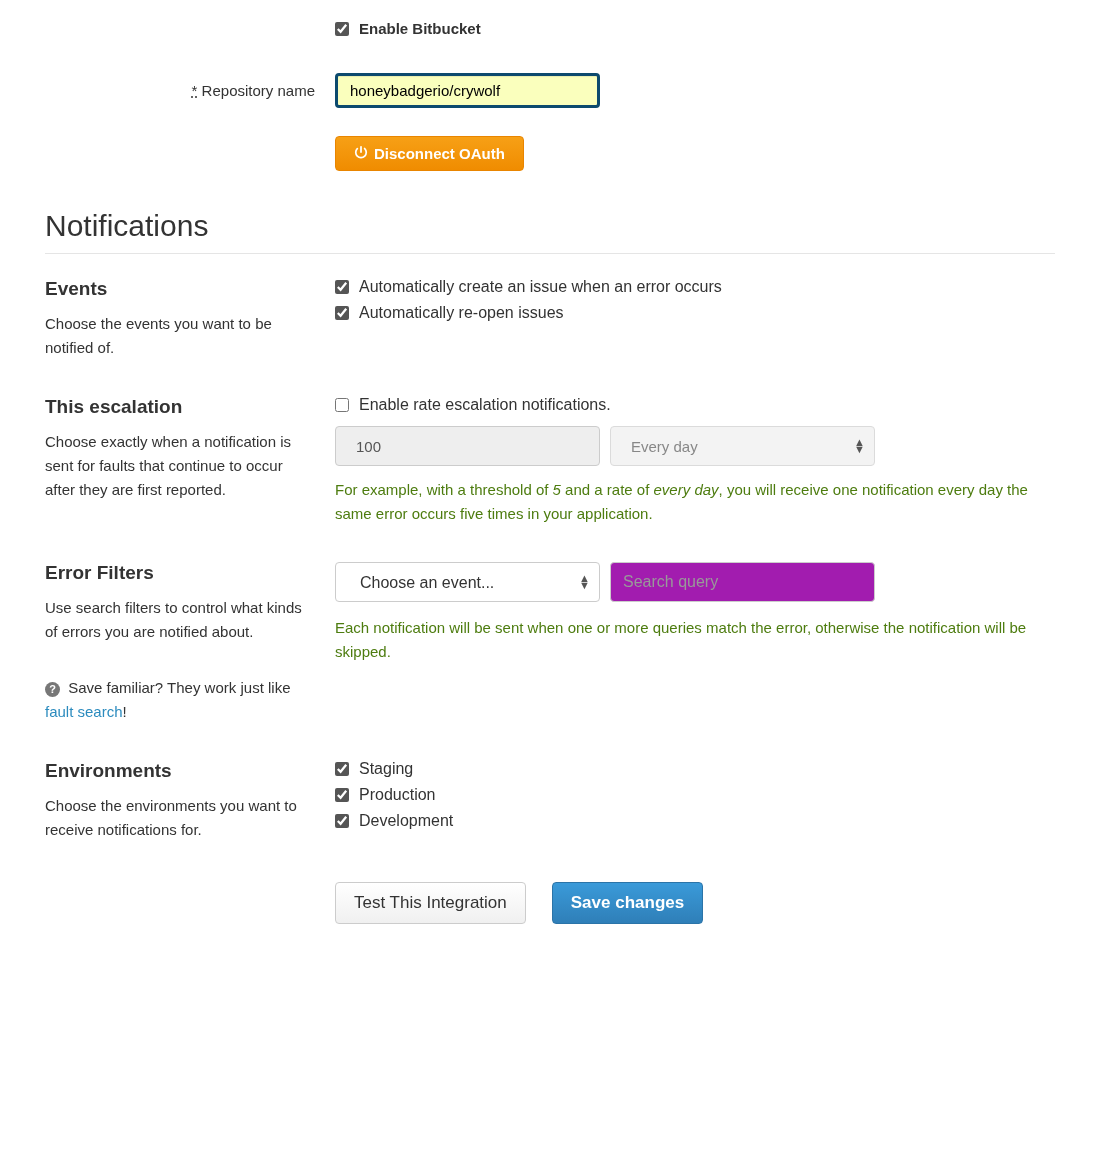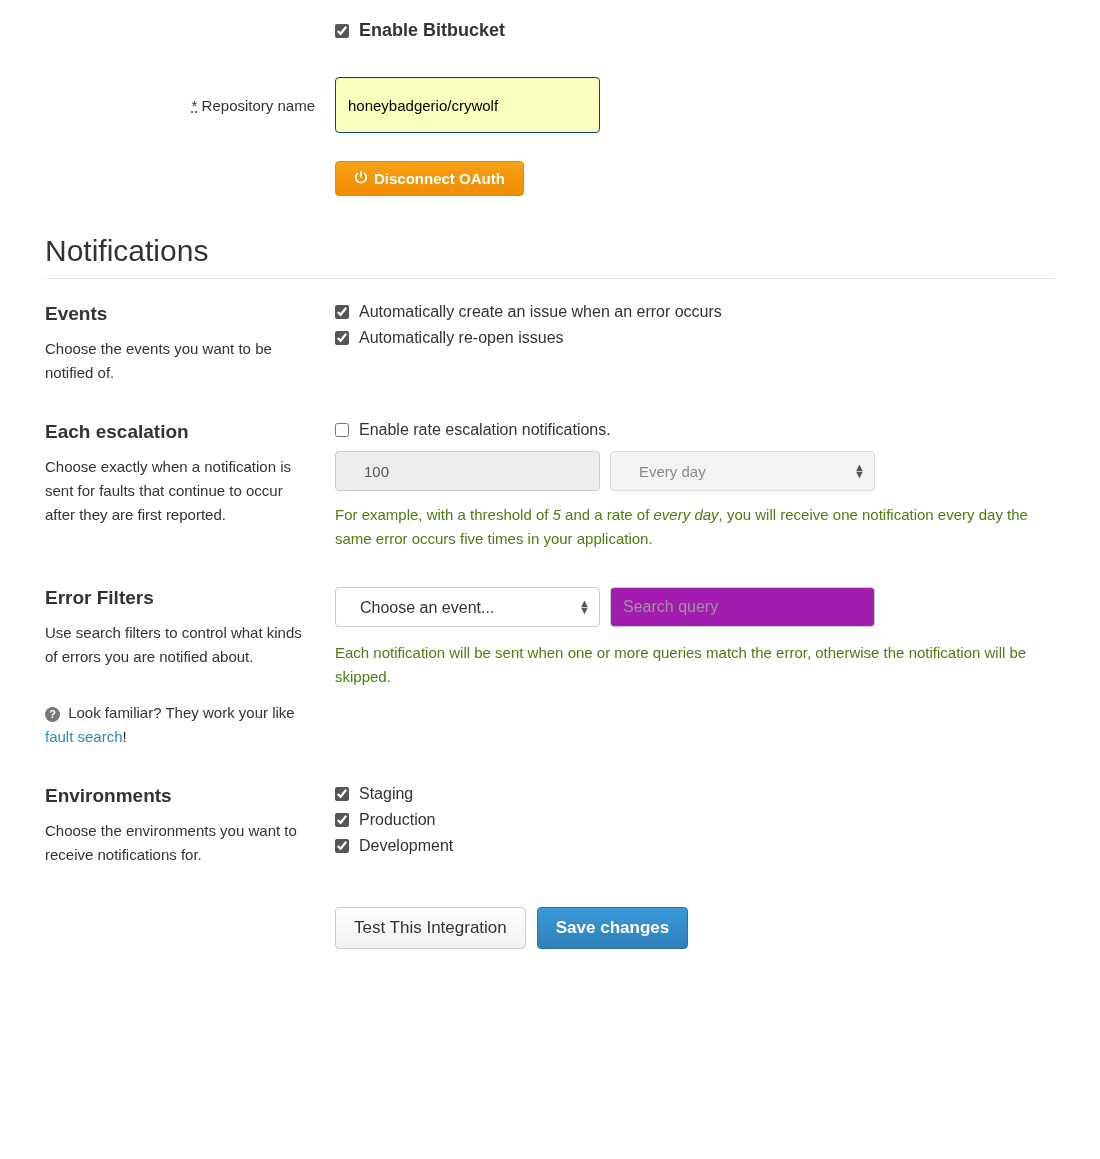--- a/index.html
+++ b/index.html
@@ -32,29 +32,29 @@
     .checkbox-row {
       display: flex;
       align-items: center;
       margin-bottom: 8px;
     }
     .checkbox-row input[type="checkbox"] {
       margin-right: 10px;
     }
     .checkbox-row label {
       font-weight: 700;
-      font-size: 18px;
+      font-size: 15px;
       color: #333;
     }
     .text-input {
       width: 265px;
-      height: 56px;
+      height: 35px;
       padding: 6px 12px;
       font-size: 15px;
-      border: 1px solid #0c4a6e;
+      border: 3px solid #0c4a6e;
       border-radius: 4px;
       background: #faffbd;
       box-shadow: inset 0 1px 1px rgba(0,0,0,.075);
     }
     .btn {
       display: inline-flex;
       align-items: center;
       justify-content: center;
       padding: 8px 18px;
       font-size: 15px;
@@ -122,21 +122,21 @@
       font-weight: 400;
       font-size: 16px;
     }
     .rate-inputs {
       display: flex;
       gap: 10px;
       margin: 12px 0;
     }
     .num-input, .select-input {
       height: 40px;
-      padding: 6px 28px;
+      padding: 6px 20px;
       font-size: 15px;
       border: 1px solid #ccc;
       border-radius: 4px;
       background: #eee;
       color: #555;
     }
     .num-input { width: 265px; }
     .select-input {
       width: 265px;
       appearance: none;
@@ -196,21 +196,21 @@
       align-items: center;
       justify-content: center;
       font-size: 11px;
       font-weight: 700;
       margin-right: 4px;
     }
     a.link { color: #2b8bbe; text-decoration: none; }
     .actions {
       margin-left: 290px;
       display: flex;
-      gap: 11px;
+      gap: 26px;
       margin-top: 40px;
     }
     input[type="checkbox"] {
       width:14px; height:14px;
       accent-color: #555;
     }
   </style>
 </head>
 <body>
 
@@ -263,21 +263,21 @@
       </div>
     <div class="checkbox-row">
         <input type="checkbox" checked="" style="">
         <label>Automatically re-open issues</label>
       </div>
   </div>
 </div>
 
 <div class="subsection">
   <div class="sub-left">
-    <h3>Each escalation</h3>
+    <h3>This escalation</h3>
     <p>Choose exactly when a notification is sent for faults that continue to occur after they are first reported.</p>
   </div>
   <div class="sub-right">
     <div class="checkbox-row">
         <input type="checkbox" style="">
         <label>Enable rate escalation notifications.</label>
       </div>
     <div class="rate-inputs">
       <input type="text" class="num-input" disabled="" value="100" style="">
       <div class="select-wrap">
@@ -292,21 +292,21 @@
     </p>
   </div>
 </div>
 
 <div class="subsection">
   <div class="sub-left">
     <h3>Error Filters</h3>
     <p>Use search filters to control what kinds of errors you are notified about.</p>
     <p style="margin-top:32px;">
       <span class="hint-icon">?</span>
-      <span>Look familiar? They work your like </span><a href="#" class="link">fault search</a><span>!</span>
+      <span>Save familiar? They work just like </span><a href="#" class="link">fault search</a><span>!</span>
     </p>
   </div>
   <div class="sub-right">
     <div class="filter-row">
       <div class="select-wrap">
         <select class="filter-select">
           <option>Choose an event...</option>
         </select>
         <div class="select-caret">▲<br>▼</div>
       </div>

